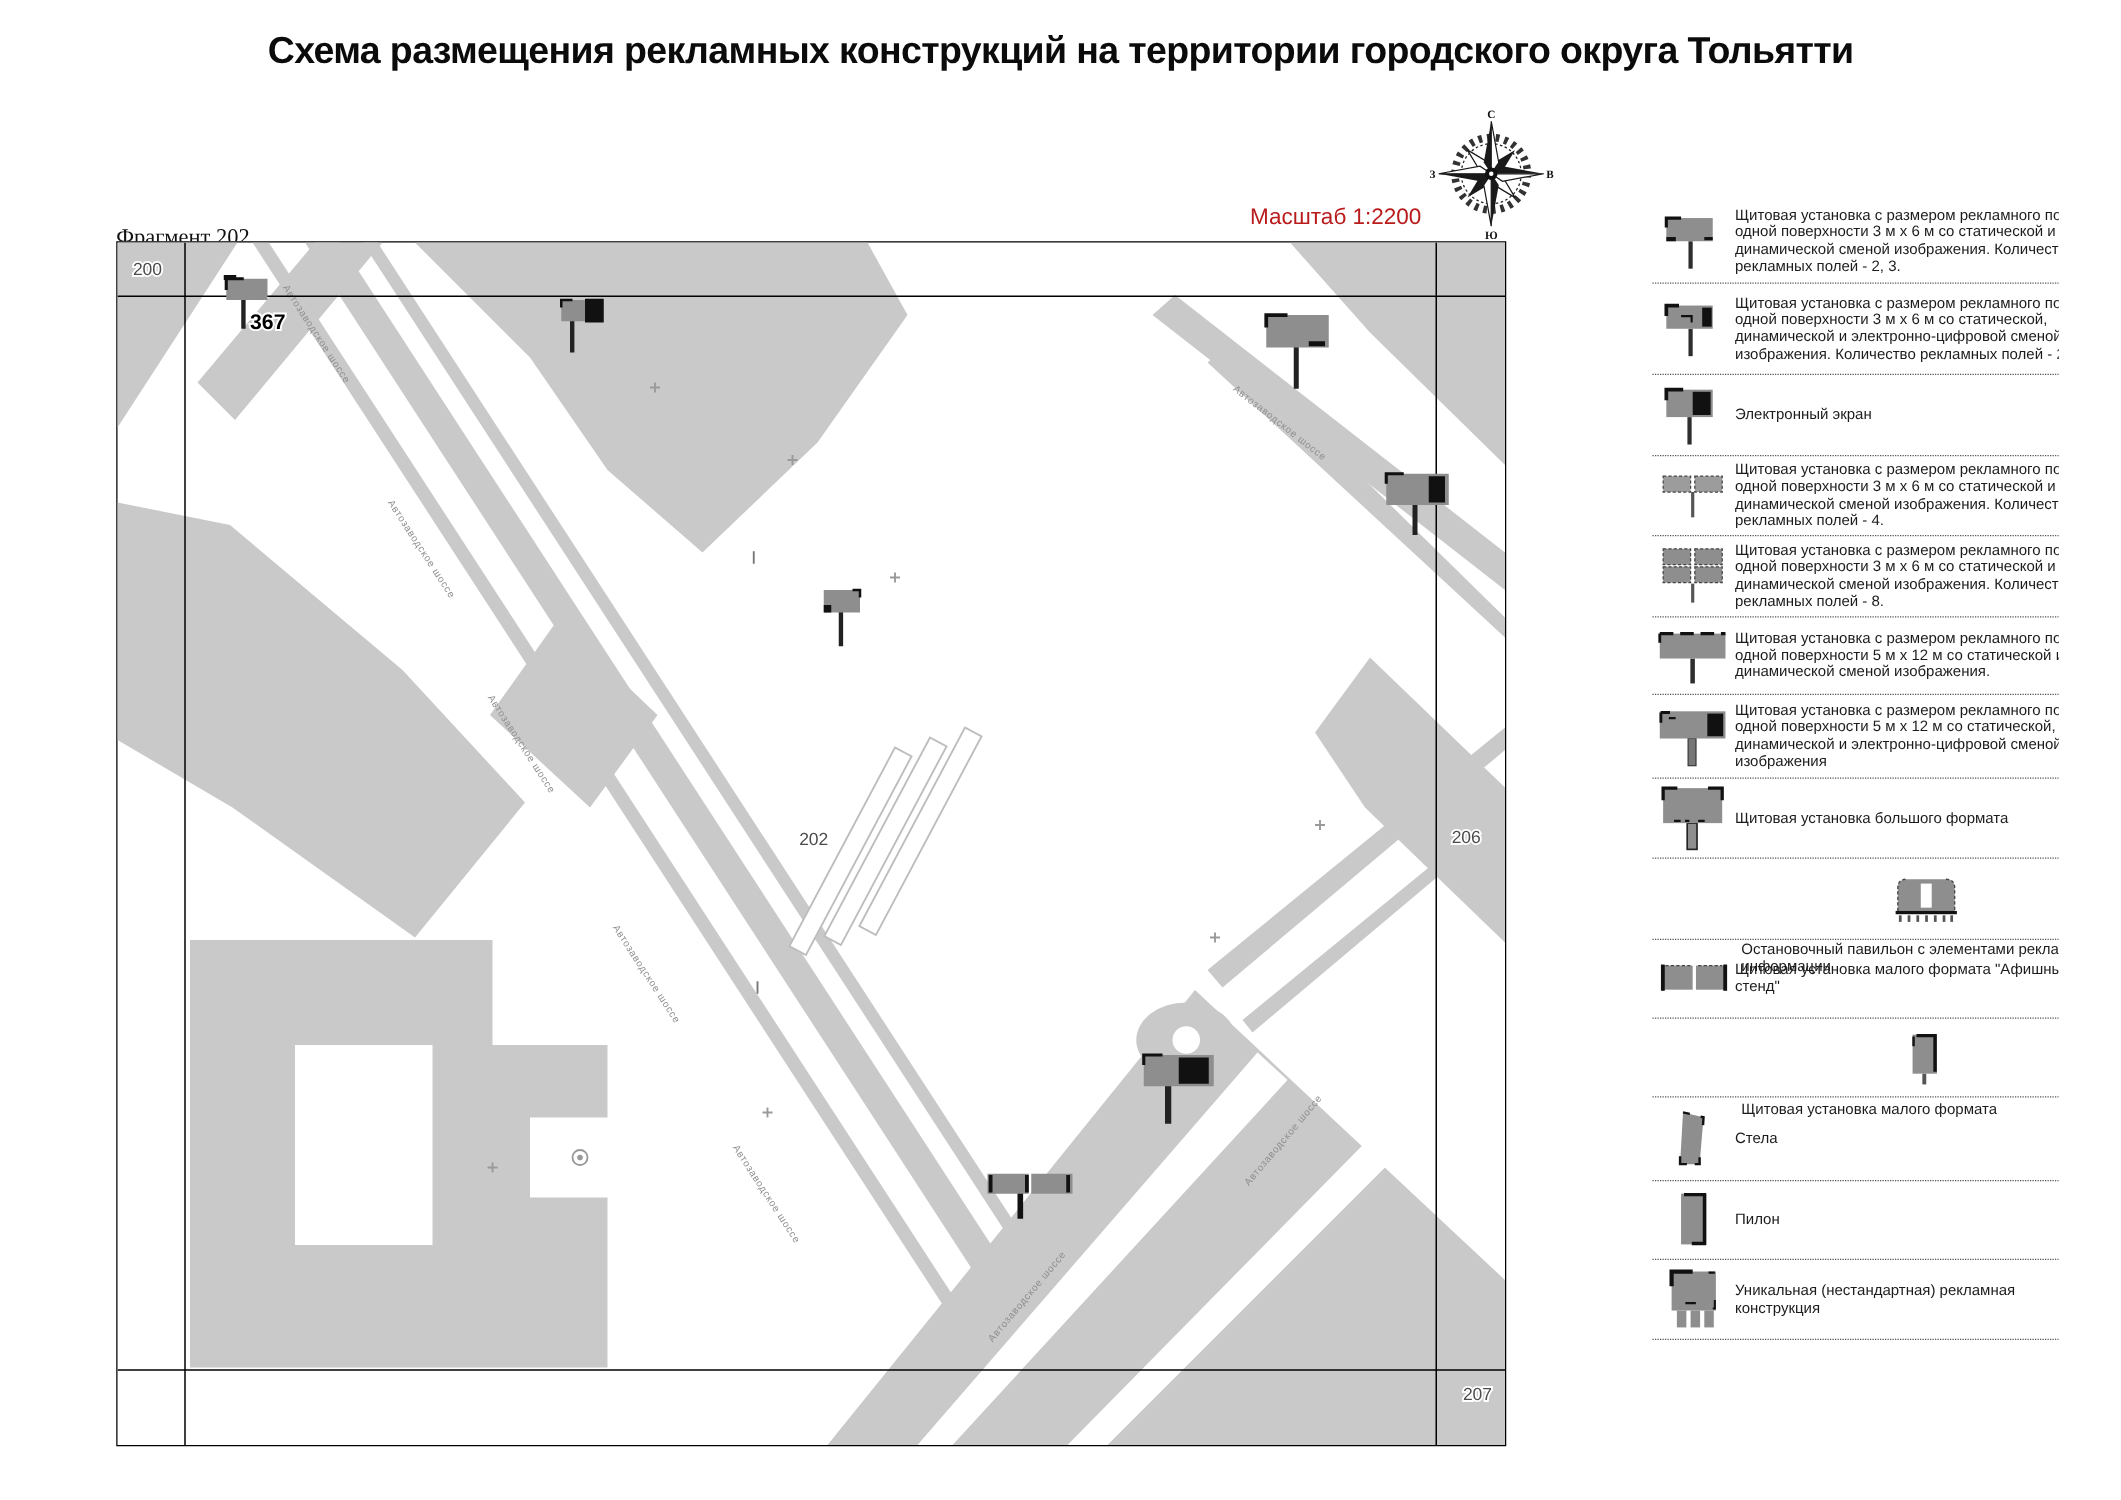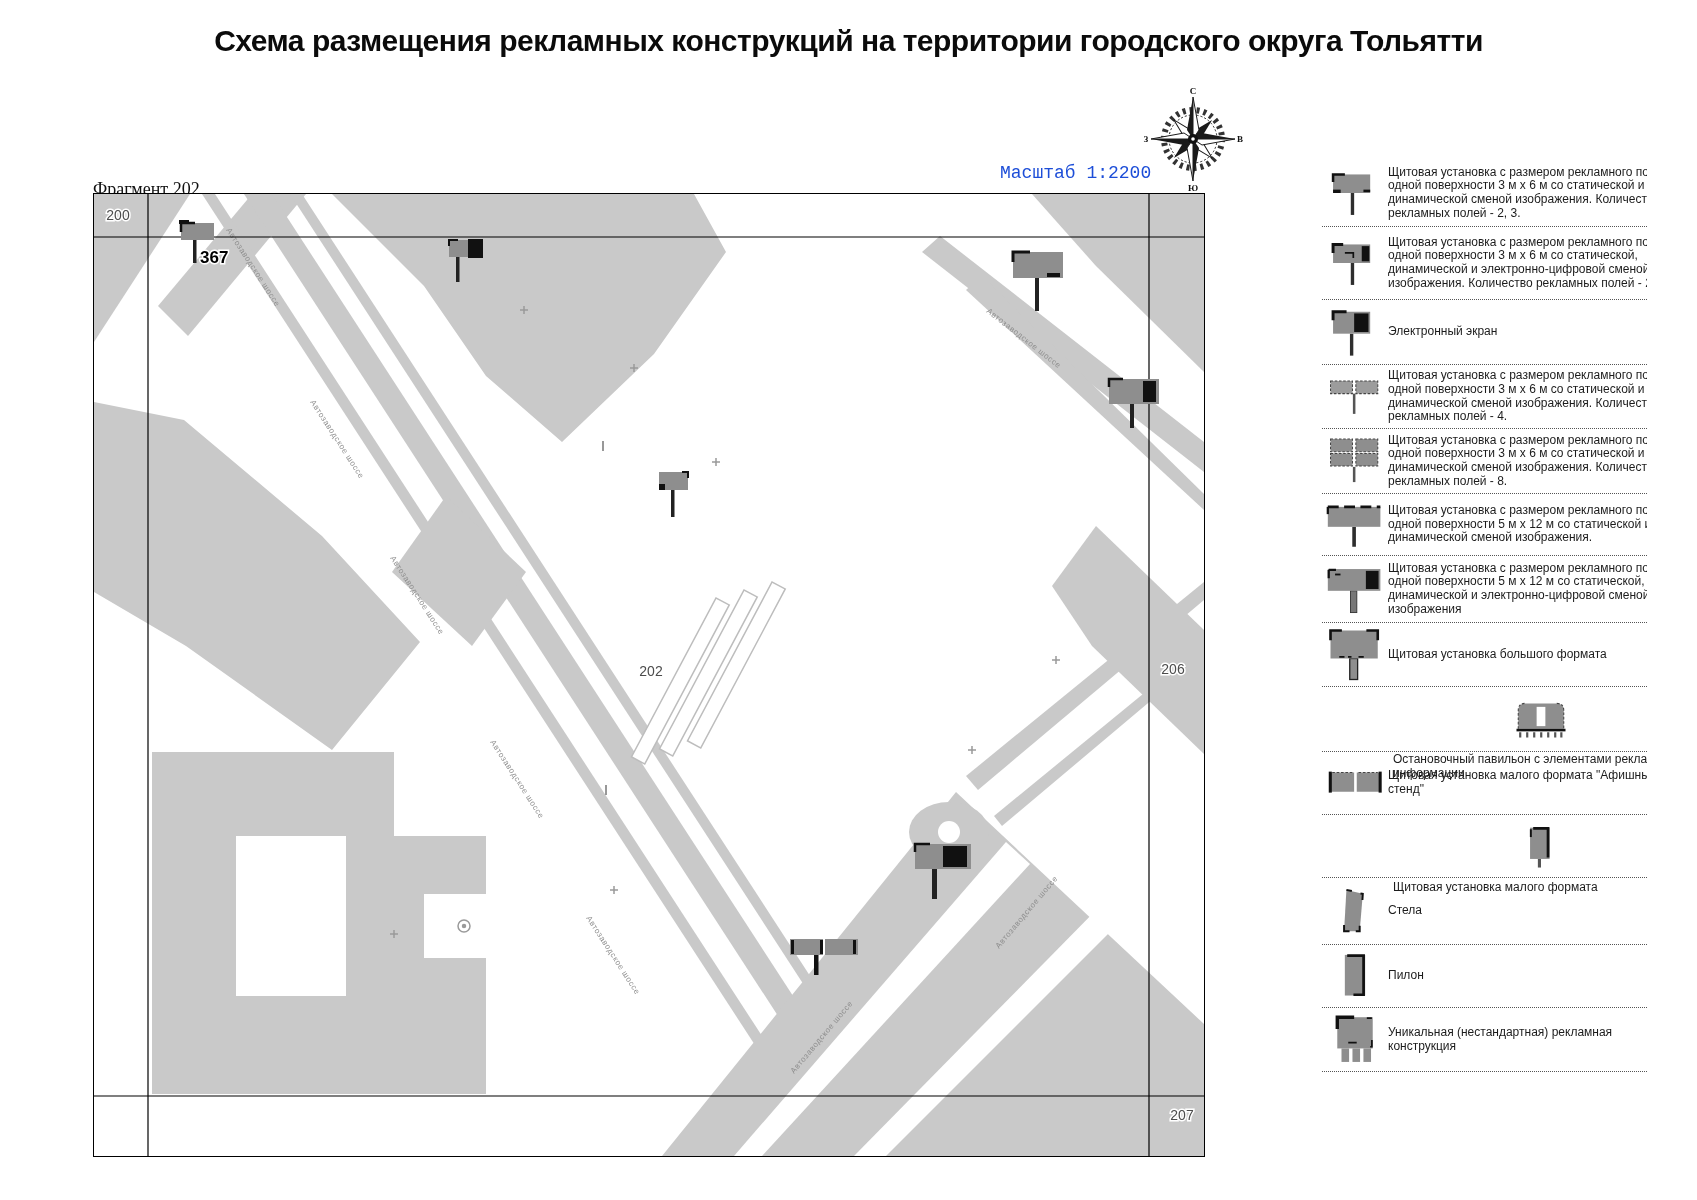--- a/index.html
+++ b/index.html
@@ -2,22 +2,22 @@
 <html><head>
 <meta charset="utf-8">
 <style>
   html,body{margin:0;padding:0;background:#fff;}
   .page{position:relative;width:1647px;height:1200px;background:#fff;overflow:hidden;
         font-family:"Liberation Sans",sans-serif;color:#111;}
   .page-title{position:absolute;left:0;top:24px;width:1697px;text-align:center;
         font-size:30px;font-weight:bold;letter-spacing:-0.5px;color:#0b0b0b;}
   .fragment-label{position:absolute;left:93px;top:163px;font-family:"Liberation Serif",serif;
         font-size:18px;color:#111;margin-top:16px;}
-  .scale-label{position:absolute;left:1000px;top:163px;font-family:Liberation Mono, monospace;
-        font-size:18px;color:#1d4ed8;}
+  .scale-label{position:absolute;left:1000px;top:163px;font-family:Liberation Sans, sans-serif;
+        font-size:18px;color:#b91c1c;}
   .compass{position:absolute;left:1143px;top:85px;width:100px;height:108px;}
   .map-frame{position:absolute;left:93px;top:193px;width:1110px;height:962px;
         border:1px solid #000;background:#fff;}
   .map-svg{position:absolute;left:0;top:0;width:100%;height:100%;}
   .legend{position:absolute;left:1322px;top:160px;width:437px;height:990px;}
   .legend-item{position:absolute;left:0;width:437px;display:flex;align-items:center;
         border-bottom:1.6px dotted #555;box-sizing:border-box;}
   .legend-item.last{border-bottom:none;}
   .legend-icon{flex:0 0 66px;display:flex;justify-content:center;align-items:center;}
   .legend-text{width:295px;font-size:12px;line-height:13.6px;color:#1c1c1c;}

